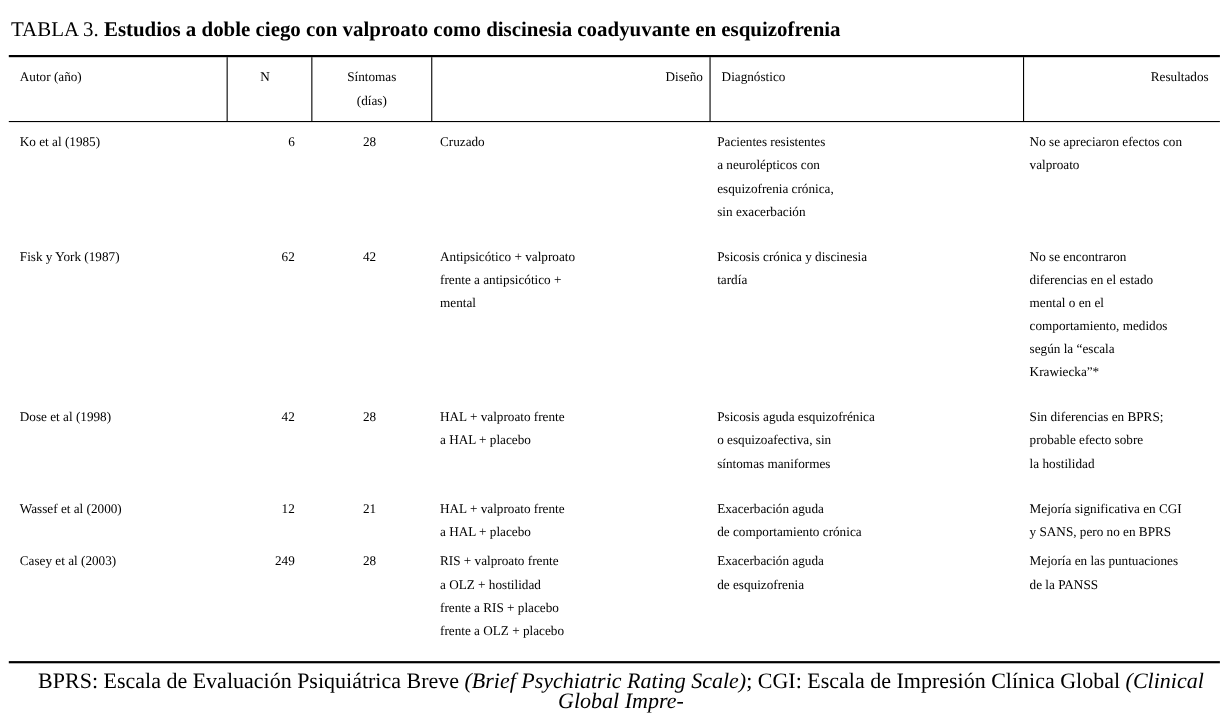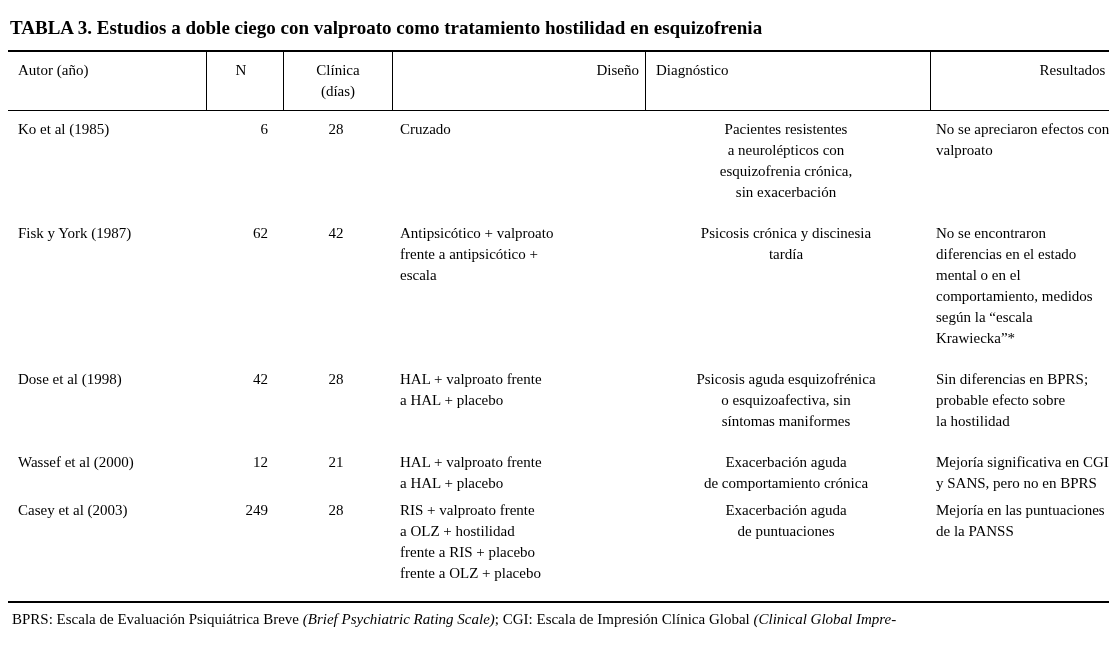--- a/index.html
+++ b/index.html
@@ -21,35 +21,35 @@
     box-sizing: border-box;
     padding: 12px 8px 0 8px;
   }
   .title {
     font-size: 19px;
     line-height: 24px;
     margin: 4px 0 10px 2px;
     white-space: nowrap;
   }
   .title .tabla-label {
-    font-weight: bold;
+    font-weight: normal;
   }
   .title .tabla-caption {
     font-weight: bold;
   }
   table.study-table {
     border-collapse: collapse;
     width: 1101px;
     table-layout: fixed;
   }
   table.study-table td, table.study-table th {
     border: 0;
     vertical-align: top;
     font-weight: normal;
-    font-size: 15px;
+    font-size: 12px;
     line-height: 21px;
   }
   .rule-top {
     height: 2px;
     background: #000;
     width: 1101px;
     margin: 0;
   }
   .rule-mid {
     height: 1px;
@@ -72,58 +72,59 @@
   .vline {
     border-left: 1px solid #000 !important;
   }
   tbody td {
     padding: 3px 6px 3px 6px;
   }
   .col-autor { width: 182px; text-align: left; padding-left: 10px !important; }
   .col-n { width: 56px; text-align: right; padding-right: 14px !important; }
   .col-dur { width: 96px; text-align: center; }
   .col-dis { width: 236px; text-align: left; padding-left: 10px !important; }
-  .col-diag { width: 268px; text-align: center; padding-left: 10px !important; }
+  .col-diag { width: 268px; text-align: left; padding-left: 10px !important; }
   .col-res { width: 263px; text-align: left; padding-left: 10px !important; }
   .hang {
     display: block;
     padding-left: 18px;
     text-indent: -18px;
   }
   .spacer-row td { height: 14px; padding: 0; }
   .footnotes {
     margin-top: 7px;
-    font-size: 15px;
+    font-size: 20px;
     line-height: 19px;
     padding-left: 4px;
     width: 1105px;
+    text-align: center;
   }
   .footnotes p { margin: 0; }
   .footnotes i { font-style: italic; }
   .nowrap { white-space: nowrap; }
 </style>
 </head>
 <body>
 
 <div class="page">
 
   <div class="title">
     <span class="tabla-label">TABLA 3.</span>
-    <span class="tabla-caption">Estudios a doble ciego con valproato como tratamiento hostilidad en esquizofrenia</span>
+    <span class="tabla-caption">Estudios a doble ciego con valproato como discinesia coadyuvante en esquizofrenia</span>
   </div>
 
   <div class="rule-top"></div>
 
   <table class="study-table">
     <thead>
       <tr>
         <td class="col-autor">Autor (año)</td>
         <td class="col-n vline" style="text-align:center">N</td>
         <td class="col-dur vline">
-          <span>Clínica</span><br>
+          <span>Síntomas</span><br>
           <span>(días)</span>
         </td>
         <td class="col-dis vline" style="text-align:right">Diseño</td>
         <td class="col-diag vline" style="text-align:left">Diagnóstico</td>
         <td class="col-res vline" style="text-align:center">Resultados</td>
       </tr>
     </thead>
   </table>
 
   <div class="rule-mid"></div>
@@ -154,21 +155,21 @@
           <td colspan="6"></td>
         </tr>
 
       <tr>
         <td class="col-autor">Fisk y York (1987)</td>
         <td class="col-n">62</td>
         <td class="col-dur">42</td>
         <td class="col-dis">
           <span class="hang">Antipsicótico + valproato</span>
           <span class="hang">frente a antipsicótico +</span>
-          <span class="hang">escala</span>
+          <span class="hang">mental</span>
         </td>
         <td class="col-diag">
           <span class="hang">Psicosis crónica y discinesia</span>
           <span class="hang">tardía</span>
         </td>
         <td class="col-res">
           <span class="hang">No se encontraron</span>
           <span class="hang">diferencias en el estado</span>
           <span class="hang">mental o en el</span>
           <span class="hang">comportamiento, medidos</span>
@@ -228,21 +229,21 @@
         <td class="col-n">249</td>
         <td class="col-dur">28</td>
         <td class="col-dis">
           <span class="hang">RIS + valproato frente</span>
           <span class="hang">a OLZ + hostilidad</span>
           <span class="hang">frente a RIS + placebo</span>
           <span class="hang">frente a OLZ + placebo</span>
         </td>
         <td class="col-diag">
           <span class="hang">Exacerbación aguda</span>
-          <span class="hang">de puntuaciones</span>
+          <span class="hang">de esquizofrenia</span>
         </td>
         <td class="col-res">
           <span class="hang nowrap">Mejoría en las puntuaciones</span>
           <span class="hang">de la PANSS</span>
         </td>
       </tr>
 
       <tr class="spacer-row">
           <td colspan="6"></td>
         </tr>

